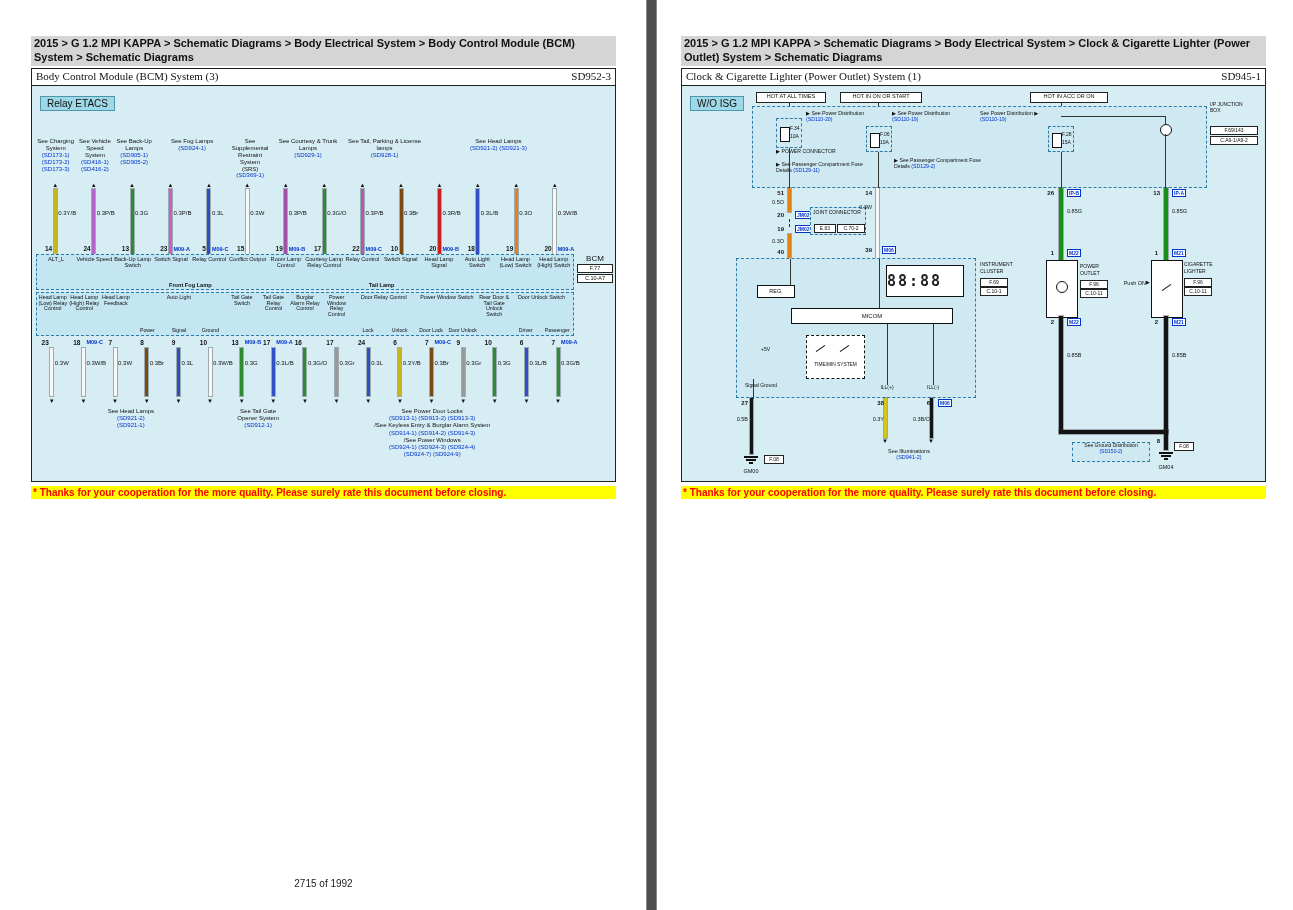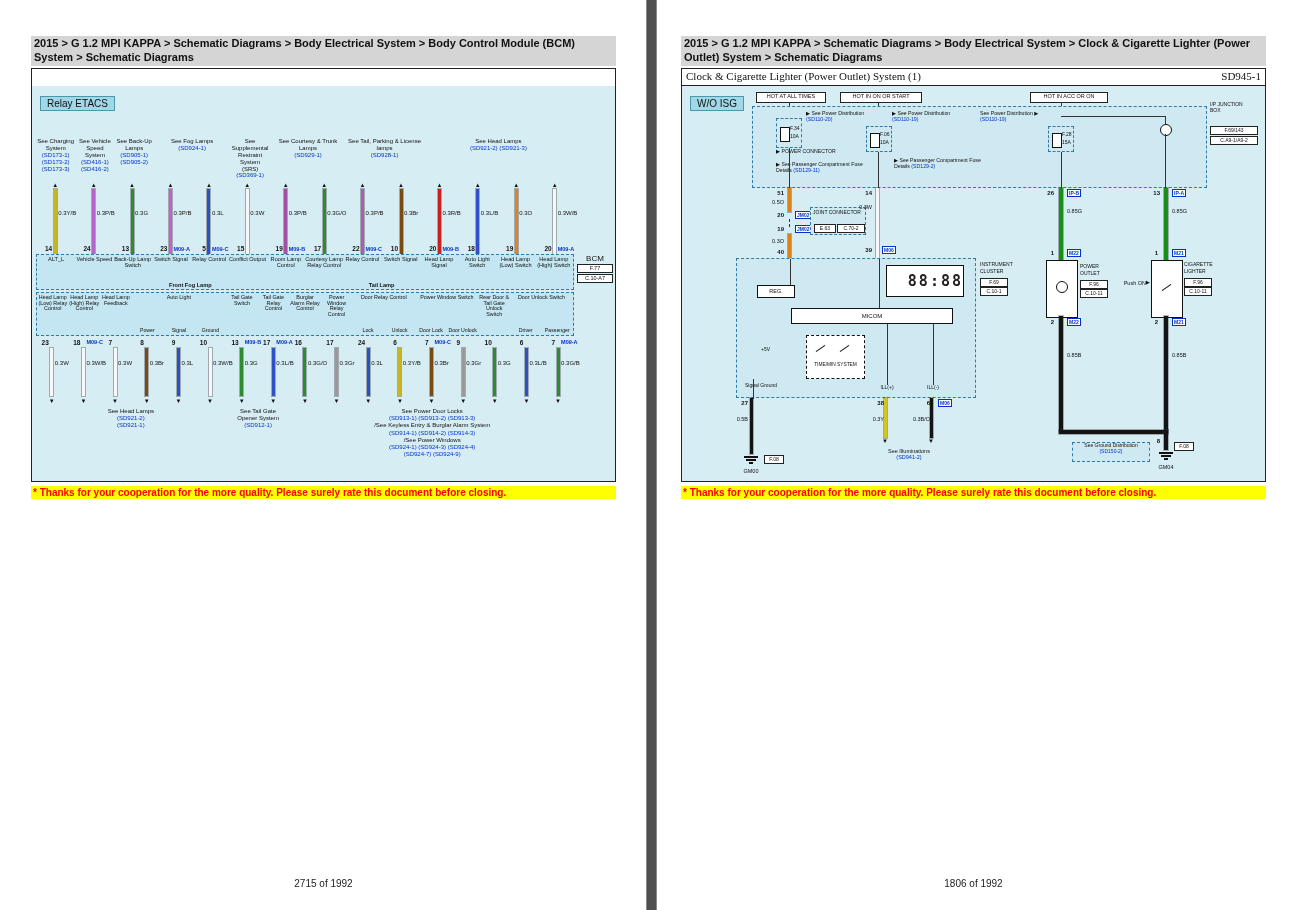--- a/index.html
+++ b/index.html
@@ -78,32 +78,36 @@
   .b2g{flex:1 1 0;display:flex;flex-direction:column}
   .b2l{font-size:5.4px;text-align:center;line-height:1.05;padding-top:2px}
   .b2subs{display:flex;flex:1;align-items:flex-end}
   .b2s{flex:1 1 0;font-size:5.2px;text-align:center;padding-bottom:2px}
   .botrefs{position:absolute;left:4px;top:320px;width:538px;display:flex}
   .botrefs .refcell{padding-top:2px}
   .rline{font-size:6px;line-height:1.2;text-align:center}
   
   .hotbox{position:absolute;border:1px solid #222;background:#fff;font-size:5.5px;line-height:1.4;text-align:center;height:9px}
   .sref{position:absolute;font-size:5.2px;line-height:1.15}
-  .disp{position:absolute;border:1px solid #111;background:#fff;text-align:right;
+  .disp{position:absolute;border:1px solid #111;background:#fff;text-align:left;
         font-family:"DejaVu Sans Mono",monospace;font-weight:bold;font-size:15px;letter-spacing:2px;color:#222}
   .ibox{position:absolute;border:1px solid #111;background:#fff;text-align:center;font-size:5.5px}
   .sw{position:absolute;width:11px;border-top:1px solid #111;transform:rotate(-35deg)}
 </style>
 </head>
 <body>
 
 <section class="page" id="page-left">
  <div class="page-inner">
   <div class="breadcrumb">2015 &gt; G 1.2 MPI KAPPA &gt; Schematic Diagrams &gt; Body Electrical System &gt; Body Control Module (BCM) System &gt; Schematic Diagrams</div>
   <div class="sheet">
+    <div class="sheet-head">
+      <span>Body Control Module (BCM) System (3)</span>
+      <span>SD952-3</span>
+    </div>
     <div class="diagram">
       <span class="variant">Relay ETACS</span>
 
       <div class="refrow">
 
       <div class="refcell" style="flex-grow: 1;">
           <div>See Charging System</div>
           <div class="refblue">(SD173-1) (SD173-2) (SD173-3)</div>
         </div>
             <div class="refcell" style="flex-grow: 1;">
@@ -708,15 +712,14 @@
           </span>
       <div class="t55" style="left:469px;top:378px;width:30px;text-align:center">GM04</div>
       <div class="dashbox" style="left:390px;top:356px;width:78px;height:20px;background:#cfe9f2;text-align:center">
         <div class="t5" style="position:static">See Ground Distribution</div>
         <div class="t5 blue" style="position:static">(SD150-2)</div>
       </div>
 
     </div>
   </div>
   <div class="notice">* Thanks for your cooperation for the more quality. Please surely rate this document before closing.</div>
-  <div class="pagenum">1806 of 1992</div>
  </div>
 </section>
 
 </body></html>

